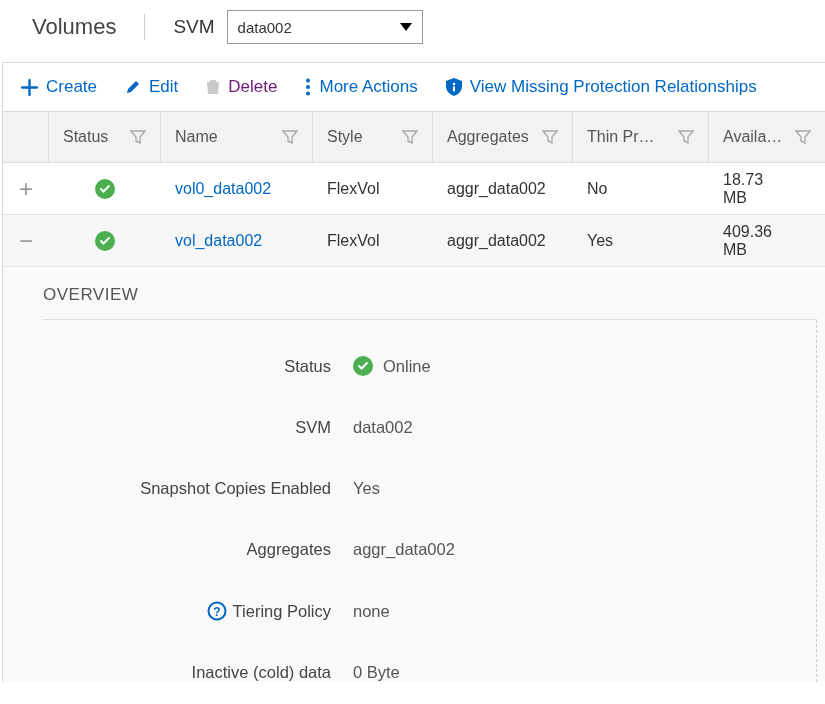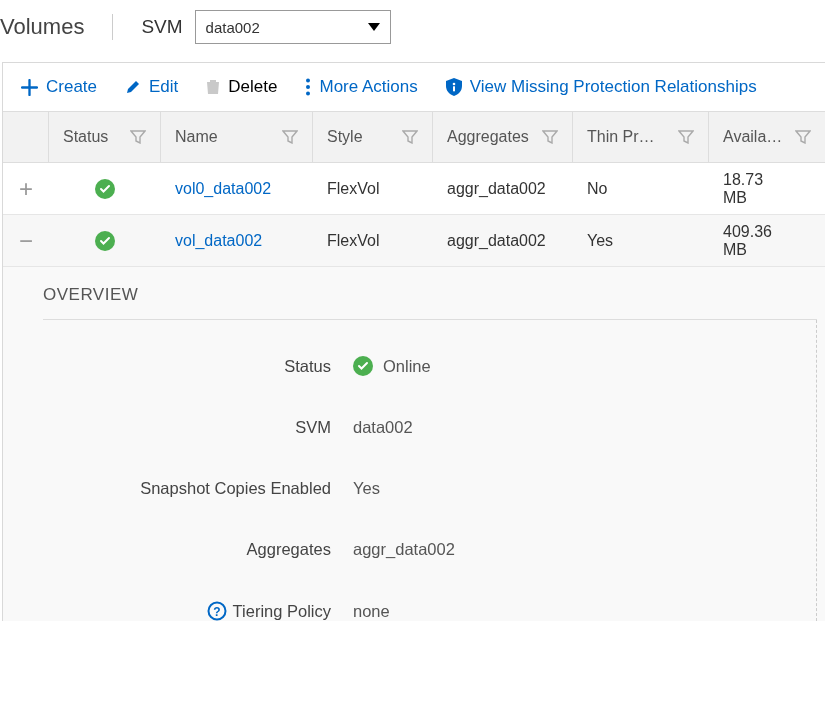--- a/index.html
+++ b/index.html
@@ -1,31 +1,31 @@
 <!DOCTYPE html>
 <html><head>
   <meta charset="utf-8">
   <style>
     * { margin: 0; padding: 0; box-sizing: border-box; font-family: "Segoe UI", Arial, sans-serif; }
     body { width: 825px; height: 704px; background: #fff; color: #333; overflow: hidden; }
 
     
-    .header { display: flex; align-items: center; padding: 10px 14px 18px 0; }
+    .header { display: flex; align-items: center; padding: 10px 14px 18px 32px; }
     .page-title { font-size: 22px; color: #444; font-weight: 400; }
     .header-div { width: 1px; height: 26px; background: #ccc; margin: 0 28px; }
     .svm-label { font-size: 19px; color: #333; margin-right: 12px; font-weight: 400; }
     .svm-select { position: relative; border: 1px solid #999; width: 196px; height: 34px; display: flex; align-items: center; padding: 0 10px; background: #fff; cursor: pointer; }
     .svm-select span { flex: 1; font-size: 15px; color: #333; }
     .svm-caret { width: 0; height: 0; border-left: 6px solid transparent; border-right: 6px solid transparent; border-top: 8px solid #000; }
 
     
     .panel { border: 1px solid #d9d9d9; border-right: none; border-bottom: none; margin-left: 2px; }
     .toolbar { display: flex; align-items: flex-start; padding: 14px 18px; gap: 28px; }
     .btn { display: inline-flex; align-items: center; gap: 8px; font-size: 17px; cursor: pointer; color: #0067c5; }
-    .btn.disabled { color: #000000; cursor: default; gap: 8px; }
+    .btn.disabled { color: #701a75; cursor: default; gap: 8px; }
     .icon { display: inline-flex; }
 
     
     .cols { display: flex; background: #f2f2f2; border-top: 1px solid #ddd; border-bottom: 1px solid #ddd; height: 52px; }
     .col { display: flex; align-items: center; padding: 0 14px; border-right: 1px solid #ddd; font-size: 16px; color: #555; }
     .col:last-child { border-right: none; }
     .col .label { flex: 1; white-space: nowrap; overflow: hidden; text-overflow: ellipsis; }
     .filter-icon { width: 16px; height: 14px; margin-left: 6px; }
     .filter-icon svg { display: block; }
 
@@ -238,16 +238,20 @@
           <span class="help-icon">
             <svg viewBox="0 0 20 20">
                 <circle cx="10" cy="10" r="8.5" fill="none" stroke="#0067c5" stroke-width="2"></circle>
                 <text x="10" y="14.5" text-anchor="middle" font-size="12" font-weight="bold" fill="#0067c5">?</text>
               </svg>
           </span>
           <span>Tiering Policy</span>
         </div>
         <div class="prop-value">none</div>
       </div>
+      <div class="prop">
+        <div class="prop-label">Inactive (cold) data</div>
+        <div class="prop-value">0 Byte</div>
+      </div>
     </div>
   </div>
 
 </div>
 
 </body></html>

